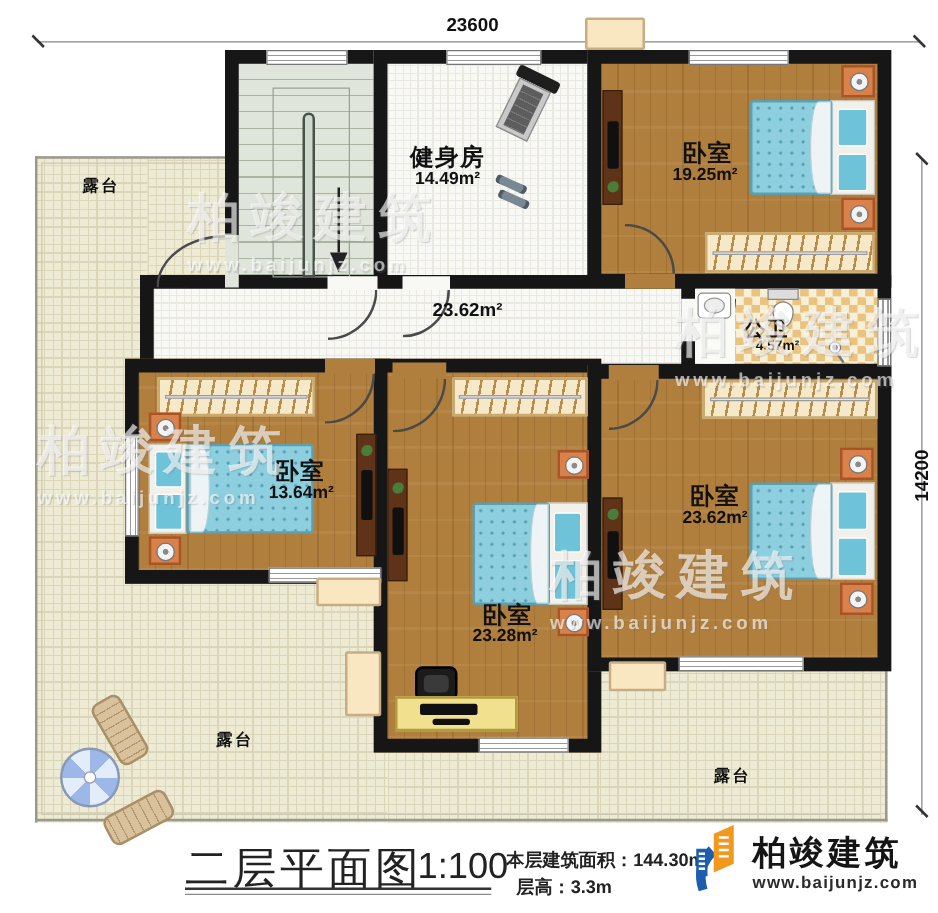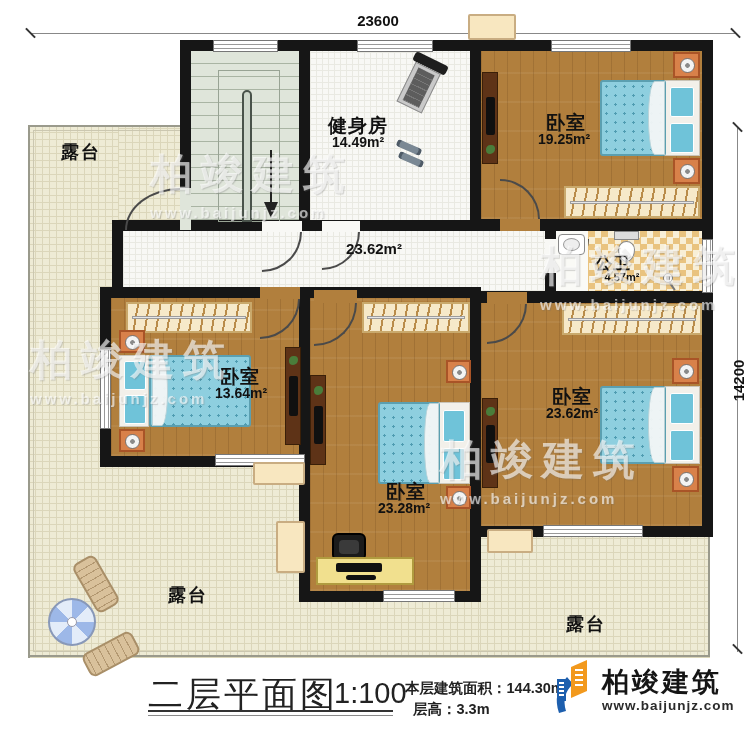--- a/index.html
+++ b/index.html
@@ -48,21 +48,21 @@
     background:radial-gradient(#8a8a8a 2px,#f3f3f3 2.6px);border:1px solid #777;}
   .desk{background:#5e3317;border:1px solid #3a1f08;box-sizing:border-box;}
   .monitor{position:absolute;background:#101010;border-radius:2px;}
   .plant{position:absolute;width:9px;height:9px;border-radius:50% 40% 55% 45%;background:#4a7d3a;}
   .planter{background:#f8e7c0;border:2px solid #c9ad82;border-radius:2px;box-sizing:border-box;}
   .chairL{background:#d9c19b;border:2px solid #a98f68;border-radius:7px;box-sizing:border-box;
     background-image:repeating-linear-gradient(to bottom,transparent 0 6px,rgba(140,110,70,.5) 6px 7px);}
   
   .rname{position:absolute;transform:translateX(-50%);font-size:19px;font-weight:bold;white-space:nowrap;letter-spacing:1px;}
   .rarea{position:absolute;transform:translateX(-50%);font-size:14px;font-weight:bold;white-space:nowrap;}
-  .tname{position:absolute;transform:translateX(-50%);font-size:18px;font-weight:bold;letter-spacing:2px;white-space:nowrap;}
+  .tname{position:absolute;transform:translateX(-50%);font-size:13px;font-weight:bold;letter-spacing:2px;white-space:nowrap;}
   .dim{position:absolute;font-size:15px;font-weight:bold;color:#111;white-space:nowrap;}
   .dimline{position:absolute;background:none;}
   .tick{position:absolute;width:13px;height:0;border-top:2px solid #333;transform:rotate(45deg);}
   .wm{position:absolute;color:rgba(255,255,255,.62);font-weight:bold;white-space:nowrap;
       text-shadow:1px 1px 1px rgba(110,110,110,.28);pointer-events:none;}
   .wm .big{font-size:42px;letter-spacing:9px;}
   .wm .url{font-size:15px;letter-spacing:3px;margin-top:2px;}
   
   .ft-title{position:absolute;font-size:35px;font-weight:500;letter-spacing:3px;color:#222;}
   .ft-scale{position:absolute;font-size:29px;color:#222;}

